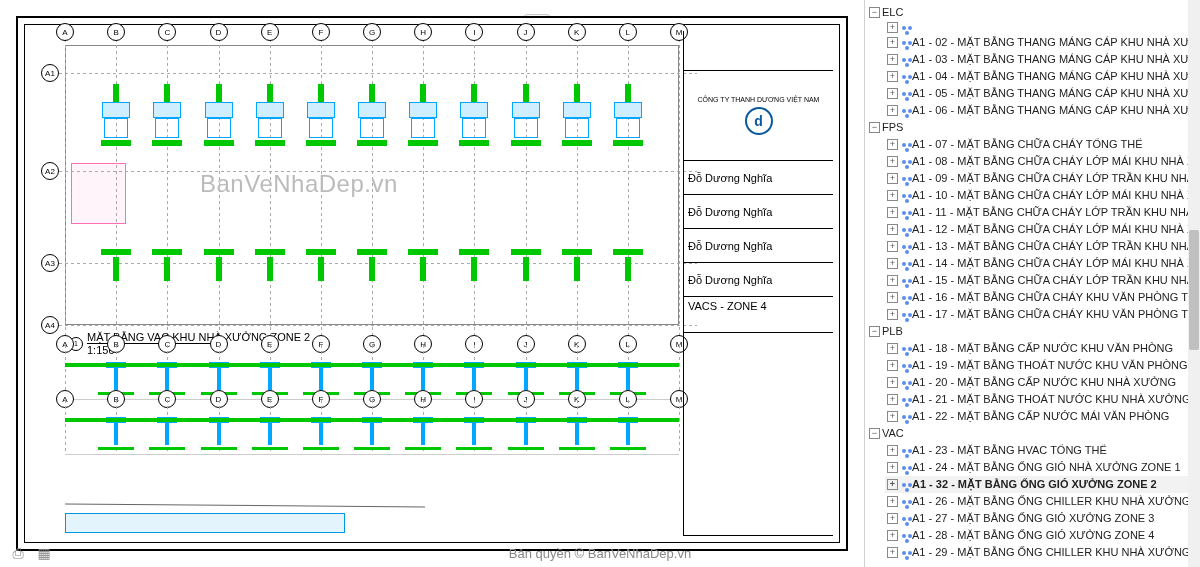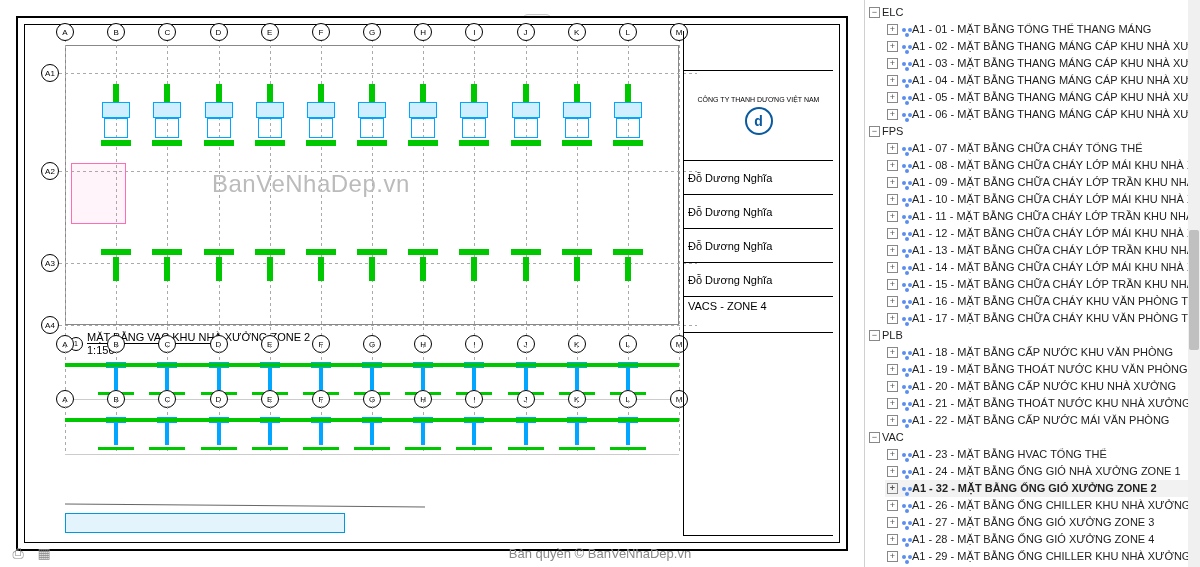--- a/index.html
+++ b/index.html
@@ -32,21 +32,21 @@
 .title-block .cell { border-bottom: 1px solid #000; padding: 3px 4px; font-size: 7px; display: flex; align-items: center; }
 .title-block .logo-cell { height: 90px; align-items: center; justify-content: center; flex-direction: column; gap: 4px; display: flex; }
 .logo-c { width: 28px; height: 28px; border-radius: 50%; border: 2px solid #0a5aa0; display: flex; align-items: center; justify-content: center; color: #0a5aa0; font-weight: bold; font-size: 14px; }
 .title-block .sig { height: 34px; }
 .title-block .name { height: 36px; flex-direction: column; align-items: flex-start; }
 
 .plan-title { position: absolute; top: 306px; left: 44px; font-size: 8px; display: flex; align-items: center; gap: 4px; }
 .plan-title .num { width: 14px; height: 14px; border: 1px solid #000; border-radius: 50%; display: flex; align-items: center; justify-content: center; font-size: 7px; }
 .plan-title .bar { height: 1px; width: 130px; background: #000; }
 
-.watermark { position: absolute; left: 212px; top: 170px; font-size: 24px; color: #bbb; font-weight: 400; letter-spacing: .5px; pointer-events: none; }
+.watermark { position: absolute; left: 200px; top: 170px; font-size: 24px; color: #bbb; font-weight: 400; letter-spacing: .5px; pointer-events: none; }
 .copyright { position: absolute; bottom: 6px; left: 50%; transform: translateX(-50%); font-size: 13px; color: #888; }
 .brand { position: absolute; top: 4px; right: 320px; display: flex; align-items: center; gap: 2px; }
 .brand .house { width: 34px; height: 30px; }
 .brand .txt-small { font-size: 8px; color: #6e3b27; }
 .brand .txt-big { font-size: 16px; font-weight: bold; color: #6e3b27; letter-spacing: 1px; }
 
 .nav-cube { position: absolute; top: 14px; right: 312px; display: flex; flex-direction: column; align-items: center; gap: 6px; }
 .nav-cube .cube { width: 30px; height: 30px; border: 1px solid #c9c9c9; border-radius: 6px; background: linear-gradient(#f6f8fa,#e6e9ed); display: flex; align-items: center; justify-content: center; font-size: 8px; color: #333; }
 .nav-cube .tool { width: 24px; height: 22px; border: 1px solid #c9c9c9; border-radius: 3px; background: linear-gradient(#f6f8fa,#e6e9ed); display: flex; align-items: center; justify-content: center; font-size: 10px; color: #555; }
 
@@ -461,21 +461,20 @@
         <li>
           <div class="tree-node">
             <span class="toggle">−</span>
             <span class="cat-label">ELC</span>
           </div>
           <ul class="tree-children">
             <li>
               <div class="tree-node">
                 <span class="toggle">+</span>
                 <span class="dots"></span>
-                <span>A1 - 01 - MẶT BẰNG TỔNG THỂ THANG MÁNG</span>
               </div>
             </li>
             <li>
               <div class="tree-node">
                 <span class="toggle">+</span>
                 <span class="dots"></span>
                 <span>A1 - 02 - MẶT BẰNG THANG MÁNG CÁP KHU NHÀ XƯỞNG</span>
               </div>
             </li>
             <li>

